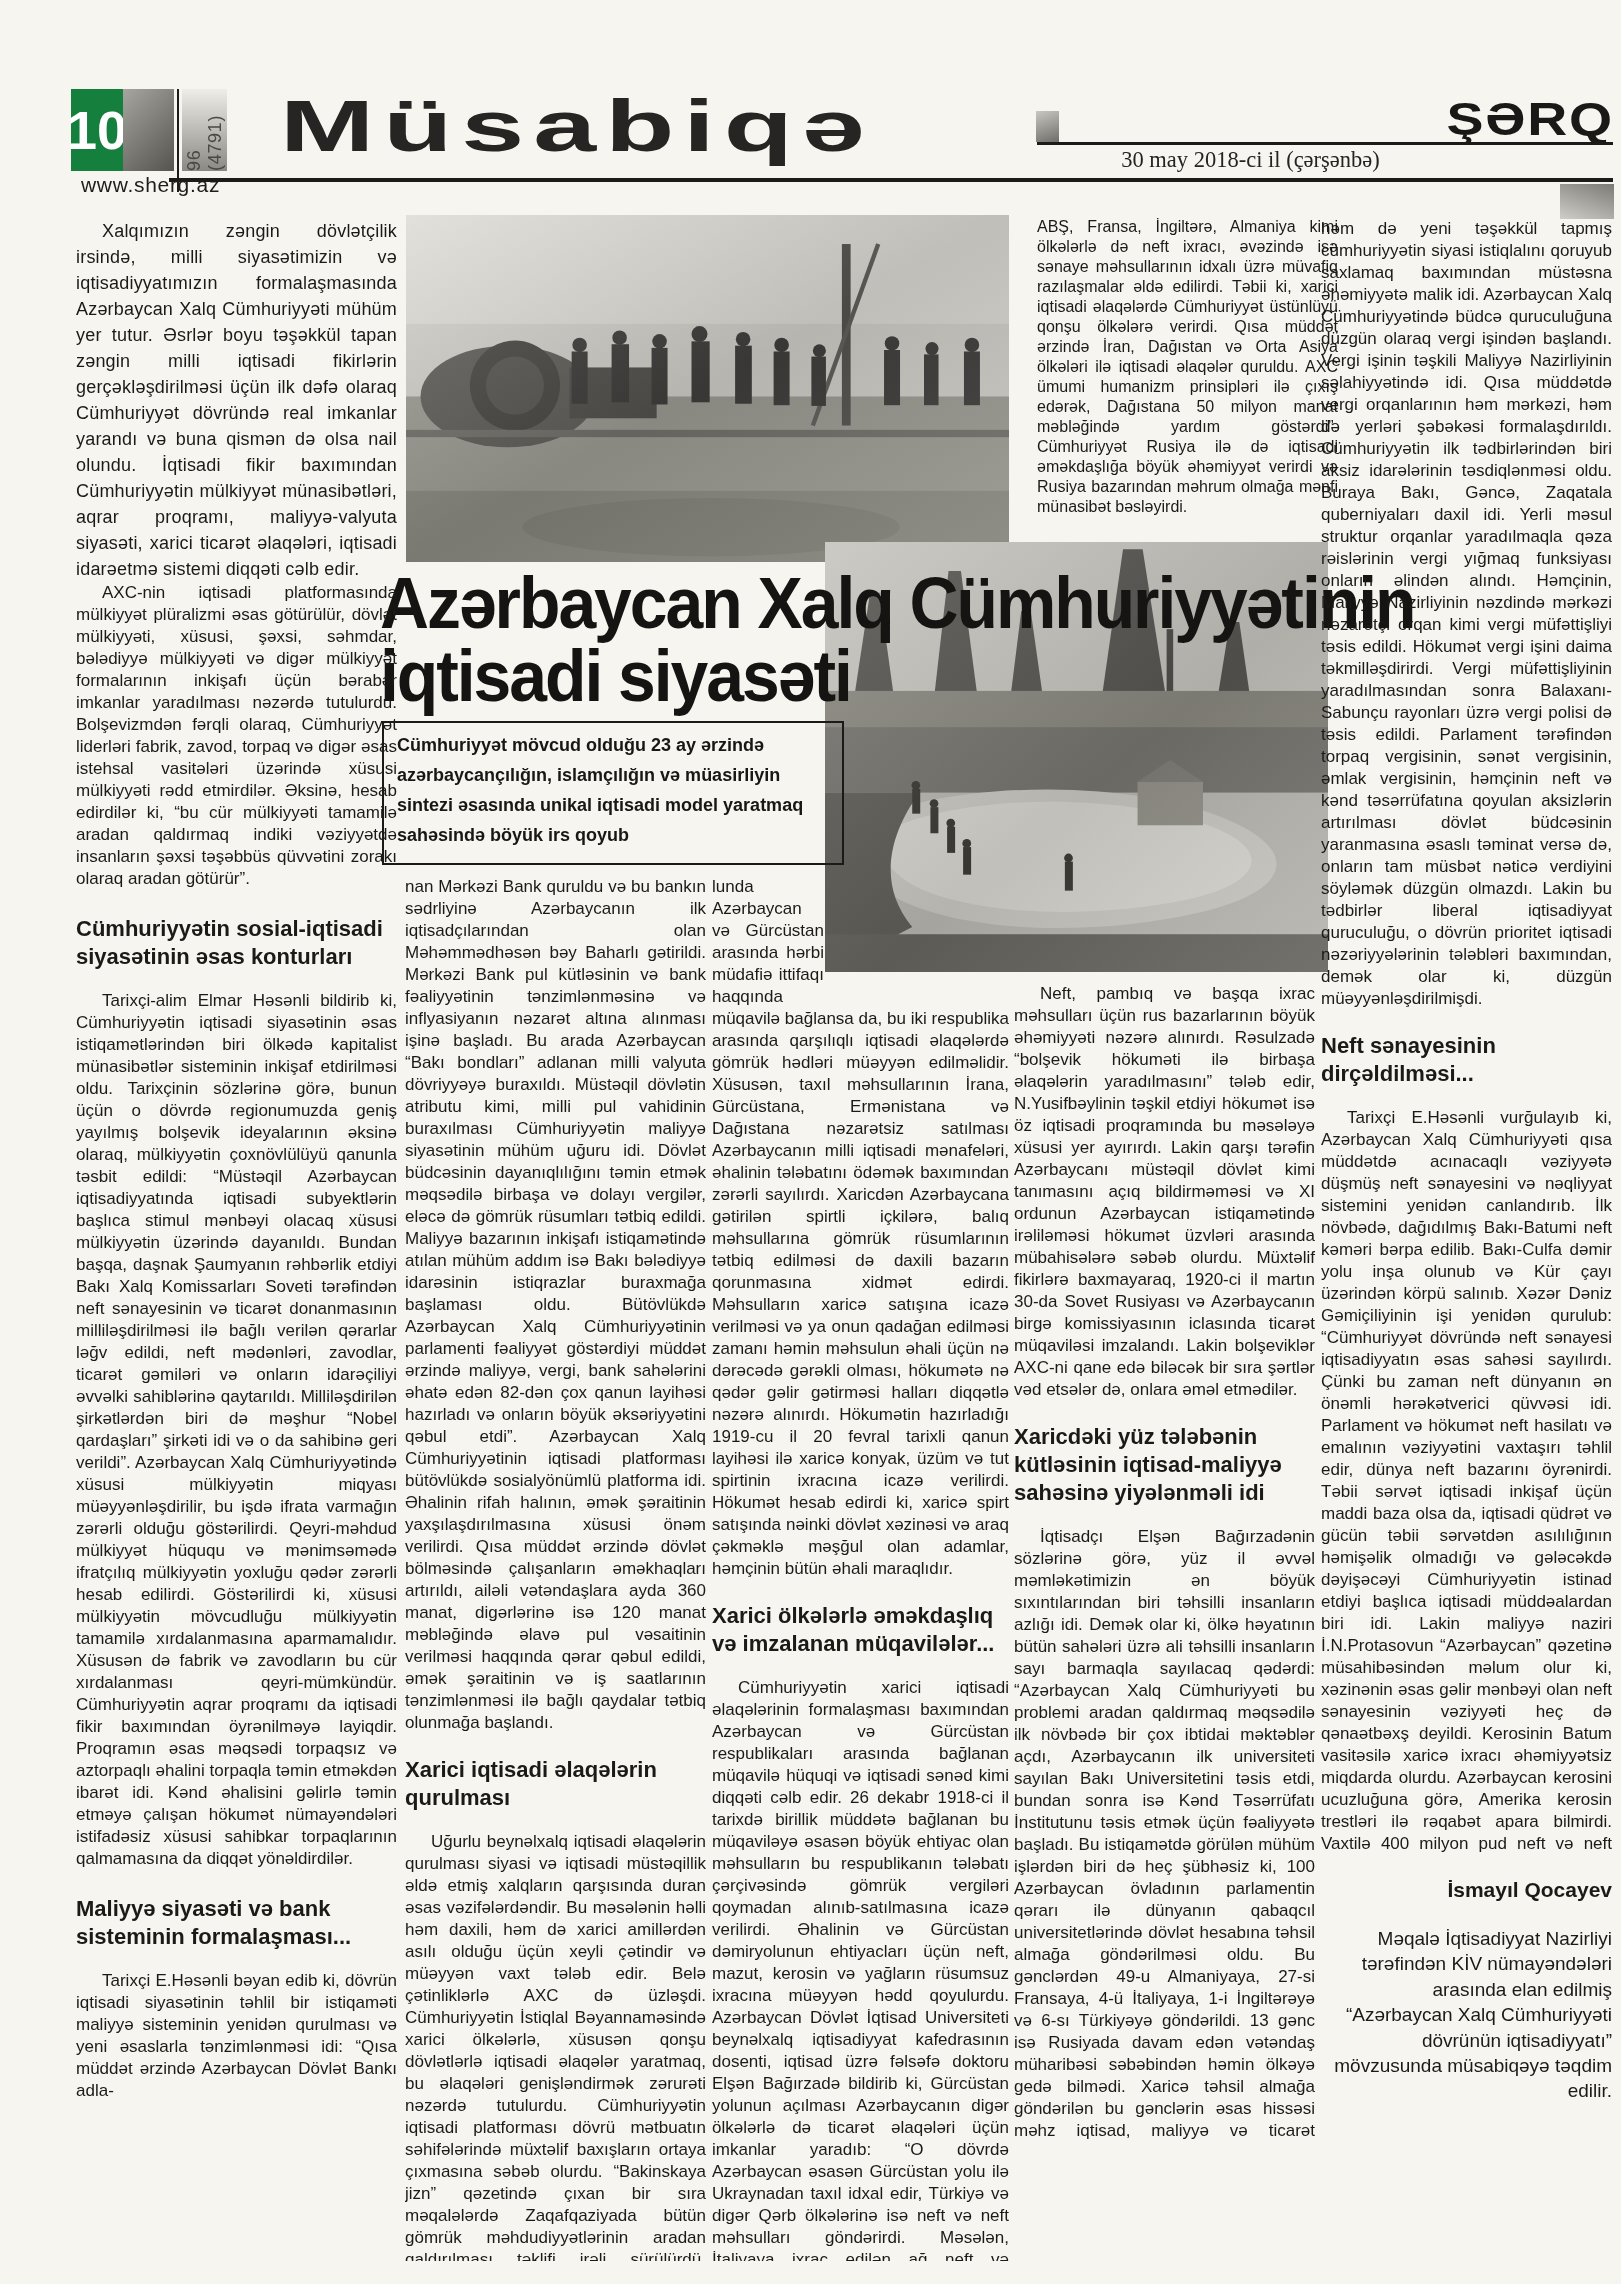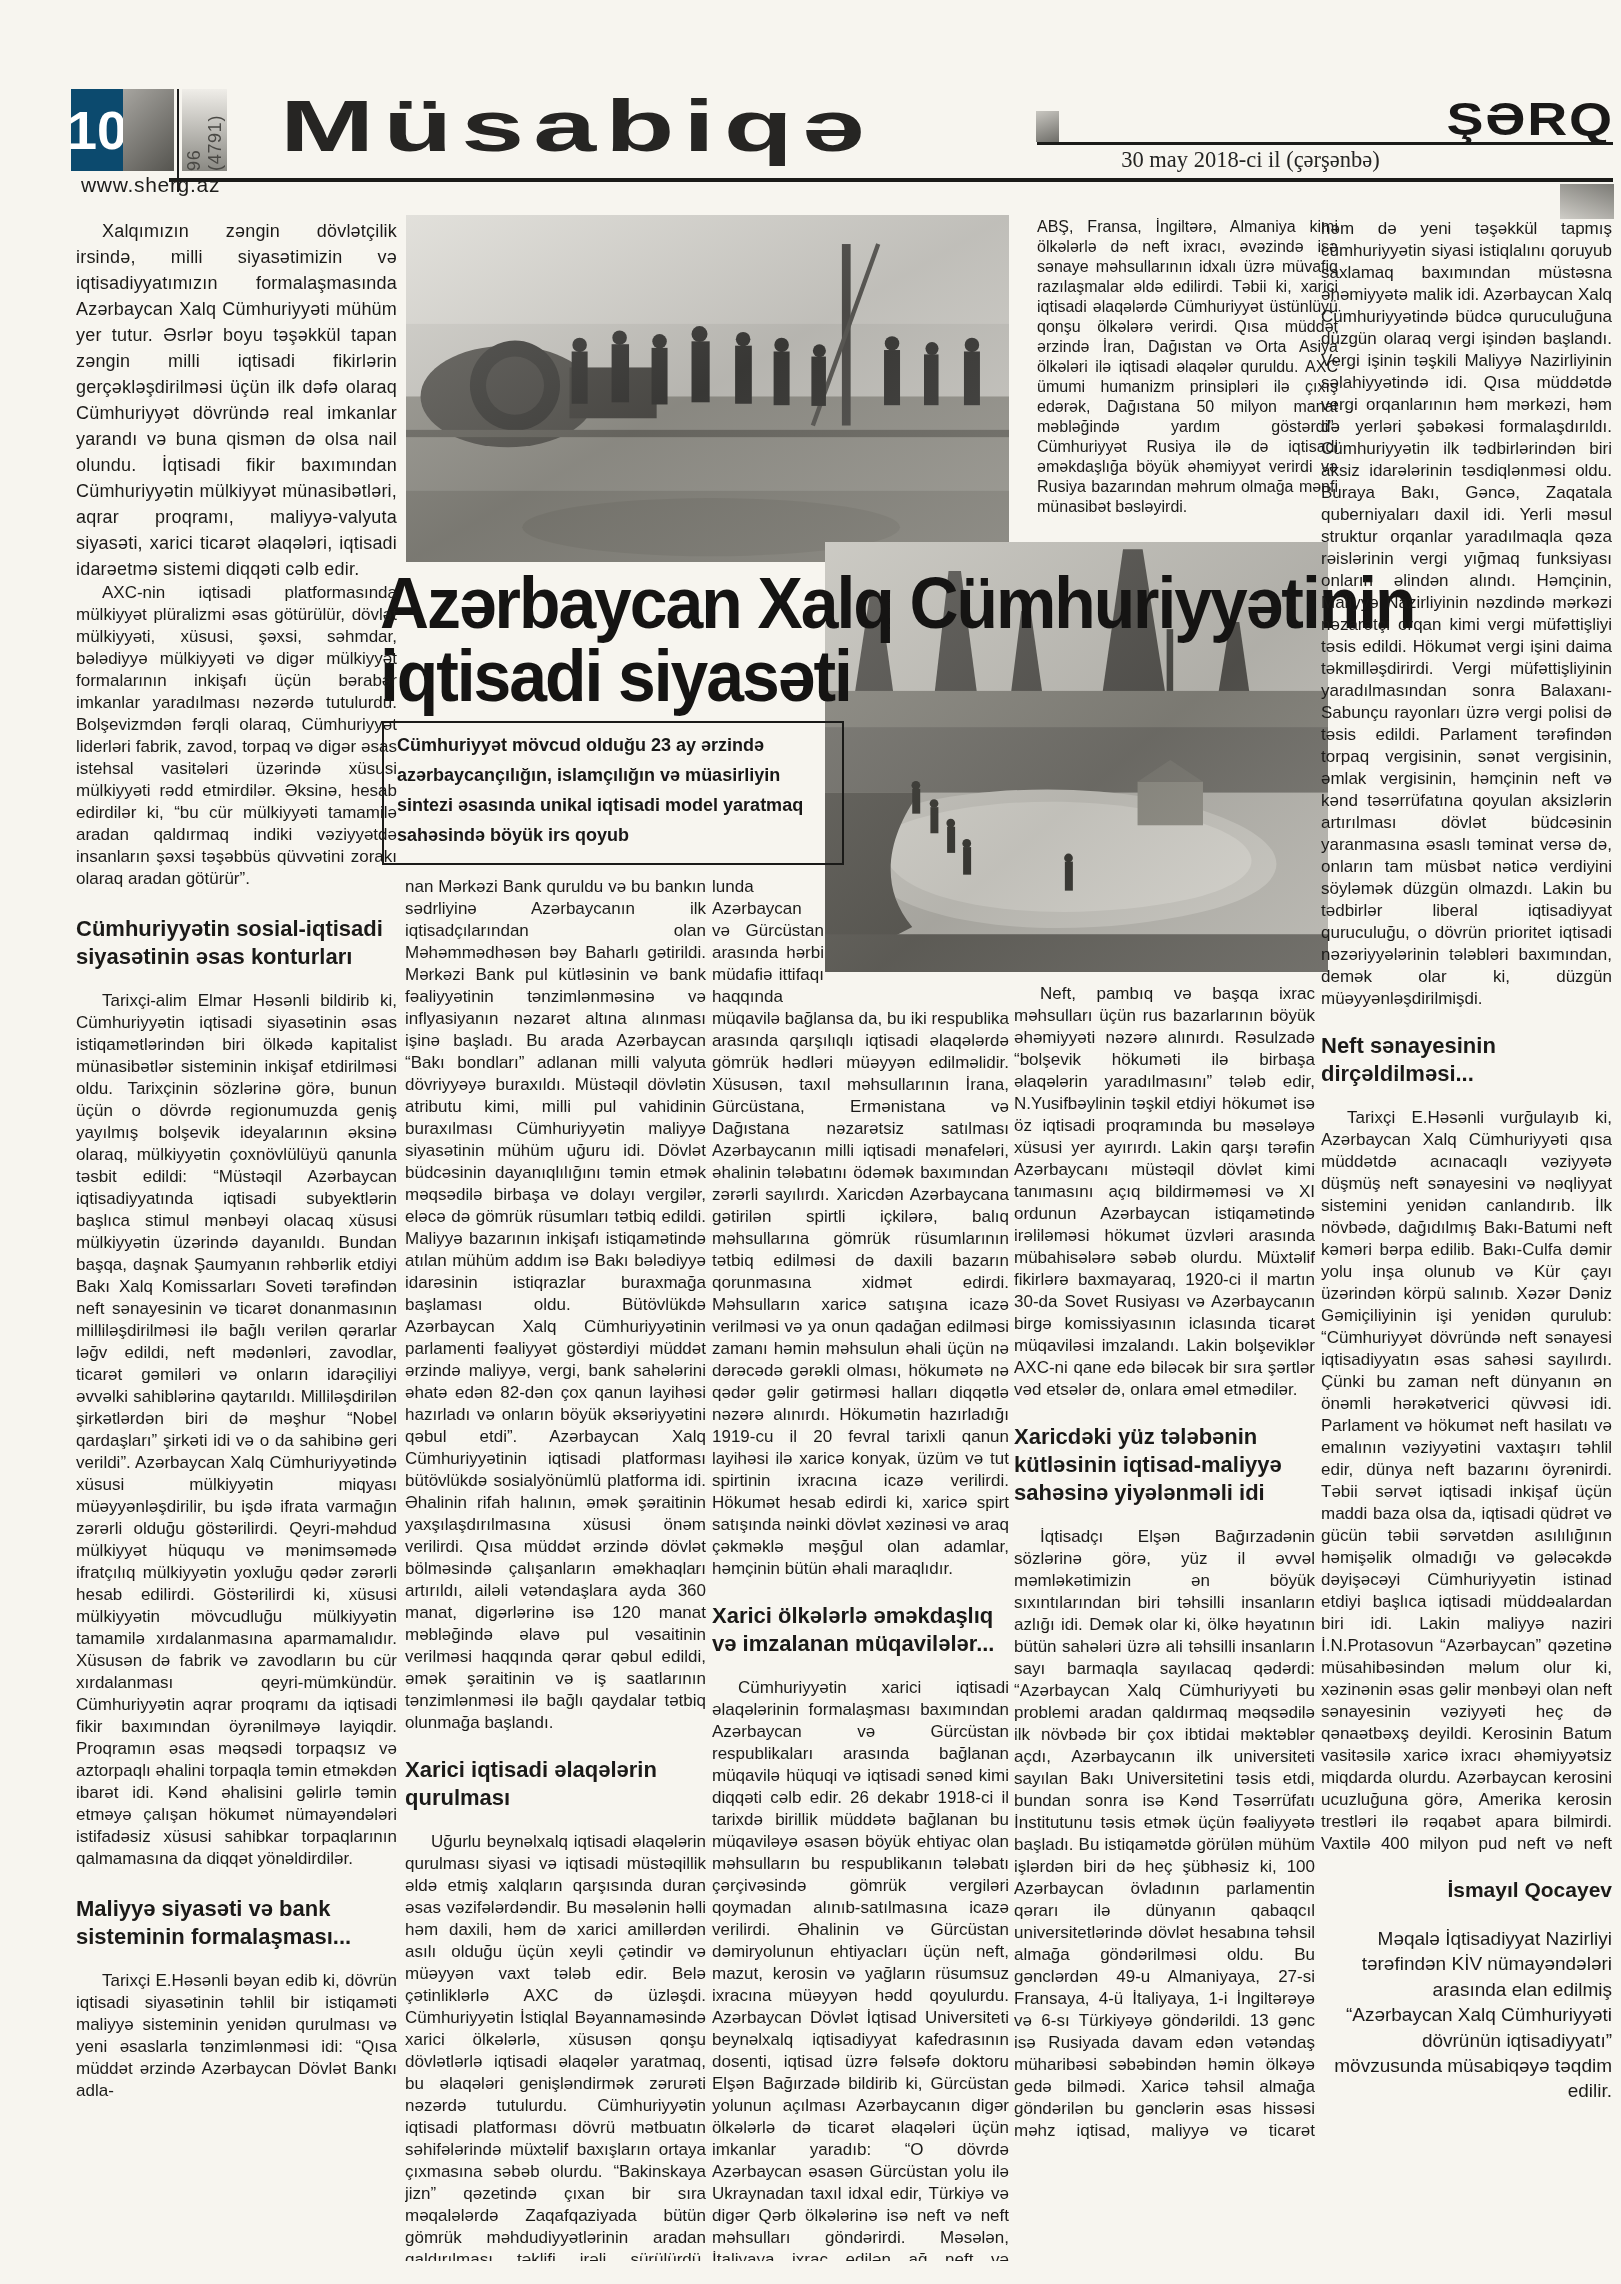--- a/index.html
+++ b/index.html
@@ -1,19 +1,19 @@
 <!DOCTYPE html>
 <html style="font-size:11.6px"><head>
 <meta charset="utf-8">
 <style>
   html,body{margin:0;padding:0;background:#d9d7d1;}
   #page{position:relative;width:1622px;height:2284px;background:#f7f5ef;overflow:hidden;
         font-family:"Liberation Sans",sans-serif;color:#161514;}
   
-  .pagenum-box{position:absolute;left:71px;top:89px;width:52px;height:82px;background:#0c4a6e;
+  .pagenum-box{position:absolute;left:71px;top:89px;width:52px;height:82px;background:#15803d;
         display:flex;align-items:center;justify-content:center;color:#fff;font-weight:bold;font-size:54px;}
   .gray-box{position:absolute;left:123px;top:89px;width:51px;height:82px;
         background:linear-gradient(135deg,#a7a5a0,#55544f);}
   .vert-rule{position:absolute;left:177px;top:89px;width:2.2px;height:103px;background:#1c1c1c;}
   .issue-box{position:absolute;left:182px;top:89px;width:45px;height:82px;
         background:linear-gradient(to bottom,#efede8,#8a8983);display:flex;align-items:center;justify-content:center;}
   .issue-box span{writing-mode:vertical-rl;transform:rotate(180deg);font-size:18px;color:#4a4945;letter-spacing:0.7px;}
   .website{position:absolute;left:81px;top:173px;font-size:21px;letter-spacing:0.7px;color:#1d1d1b;}
   .masthead{position:absolute;left:280px;top:89px;font-size:73px;line-height:73px;font-weight:bold;
         color:#262523;letter-spacing:5.8px;transform:scaleX(1.55);transform-origin:left center;white-space:nowrap;}

